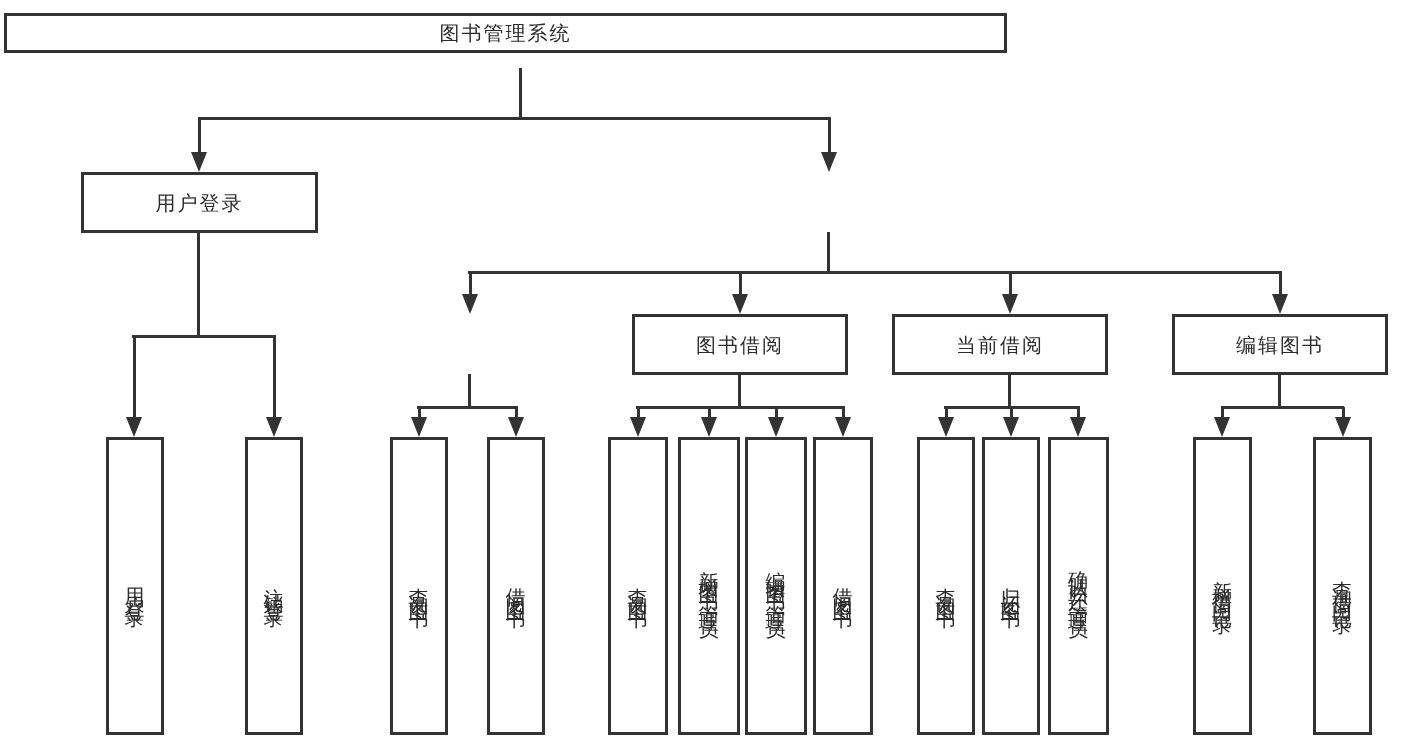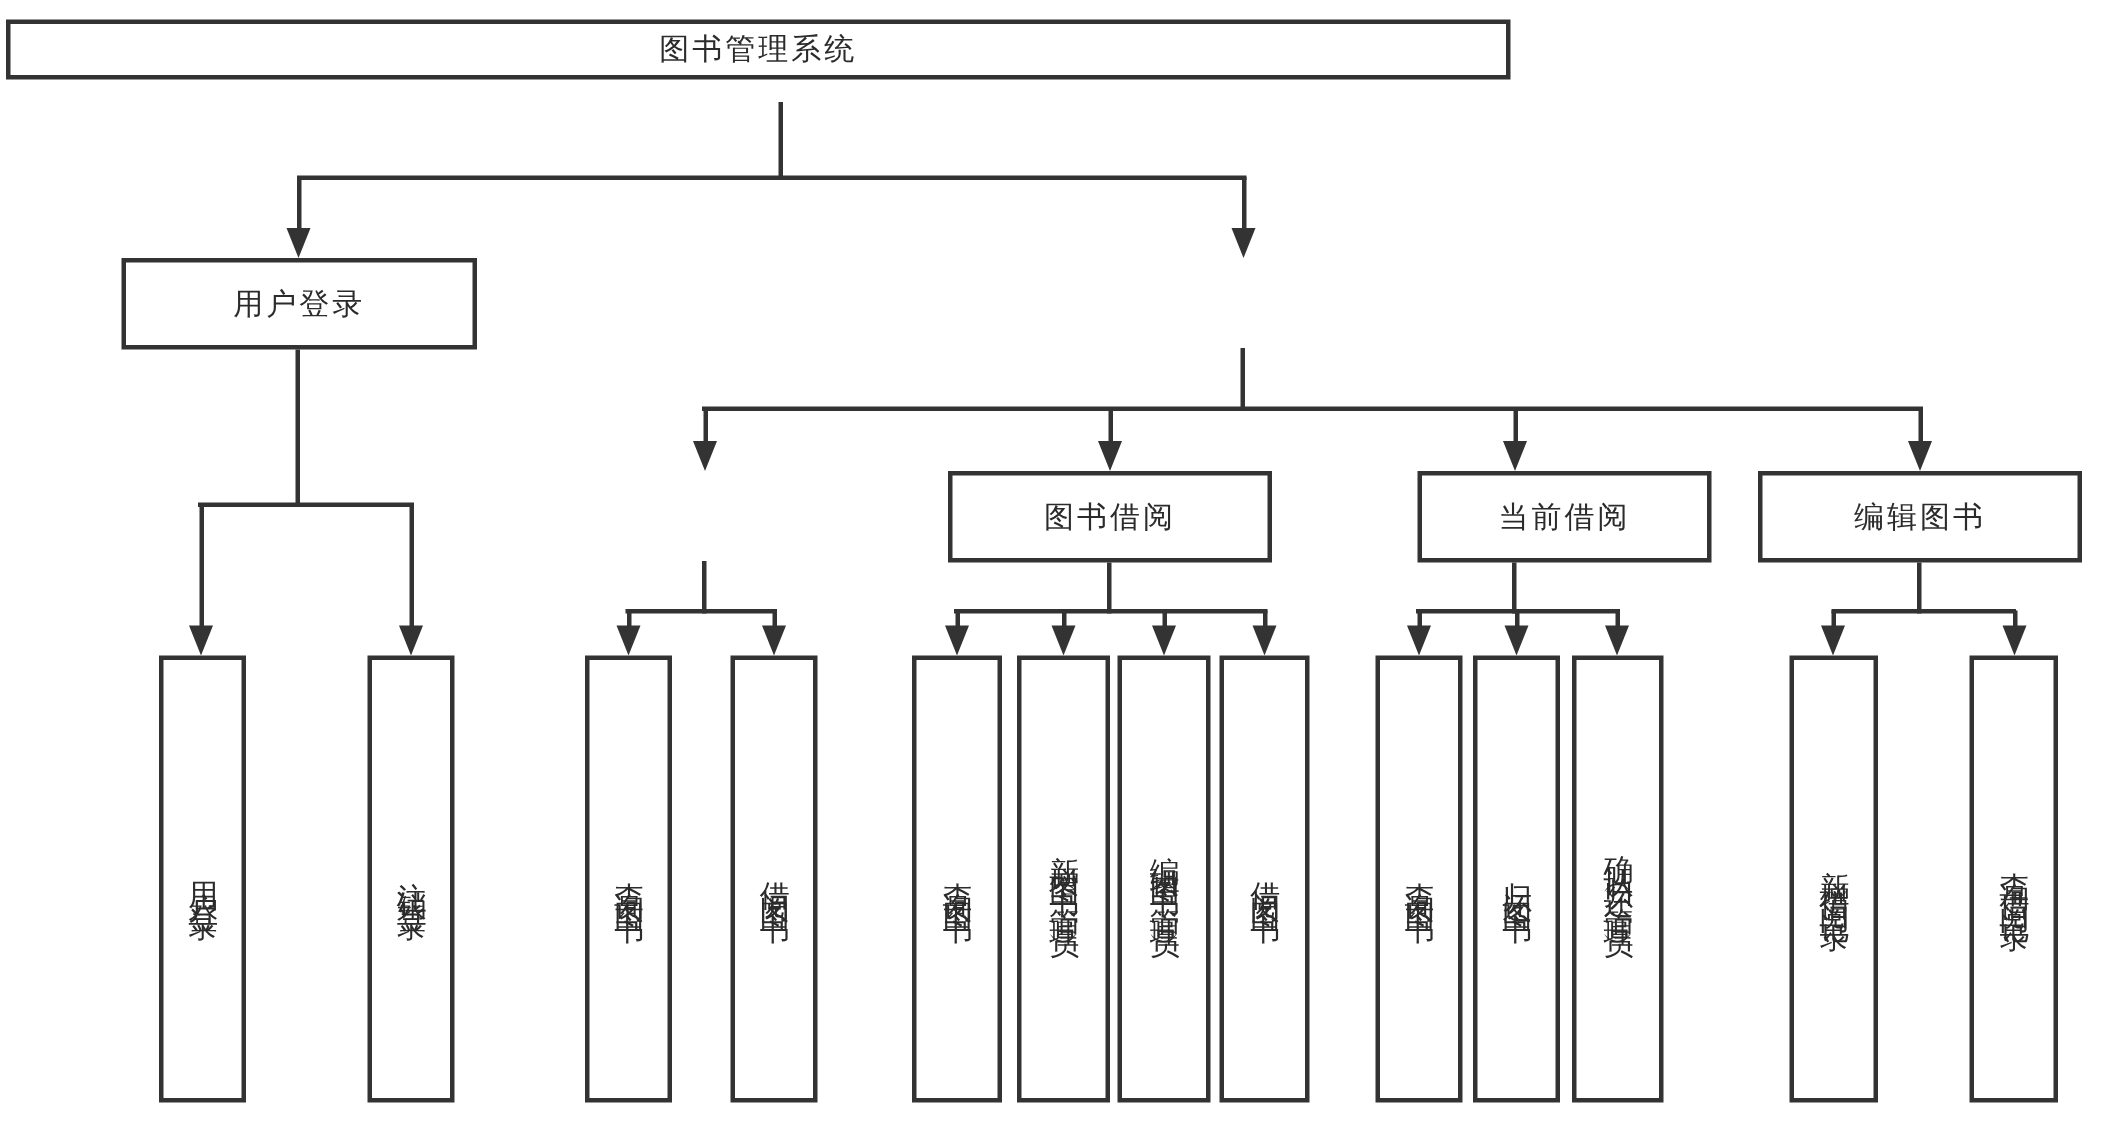--- a/index.html
+++ b/index.html
@@ -98,21 +98,21 @@
     <span class="lbl">图书管理系统</span>
   </div>
 
   <div class="node" style="left:81px;top:172px;width:237px;height:61px">
     <span class="lbl">用户登录</span>
   </div>
 
   <div class="node" style="left:632px;top:314px;width:216px;height:61px">
     <span class="lbl">图书借阅</span>
   </div>
-  <div class="node" style="left:945px;top:314px;width:196px;height:61px">
+  <div class="node" style="left:892px;top:314px;width:216px;height:61px">
     <span class="lbl">当前借阅</span>
   </div>
   <div class="node" style="left:1172px;top:314px;width:216px;height:61px">
     <span class="lbl">编辑图书</span>
   </div>
 
   <div class="node vert" style="left:106px;top:437px;width:58px;height:298px">
     <span class="lbl">用户登录</span>
   </div>
   <div class="node vert" style="left:245px;top:437px;width:58px;height:298px">

